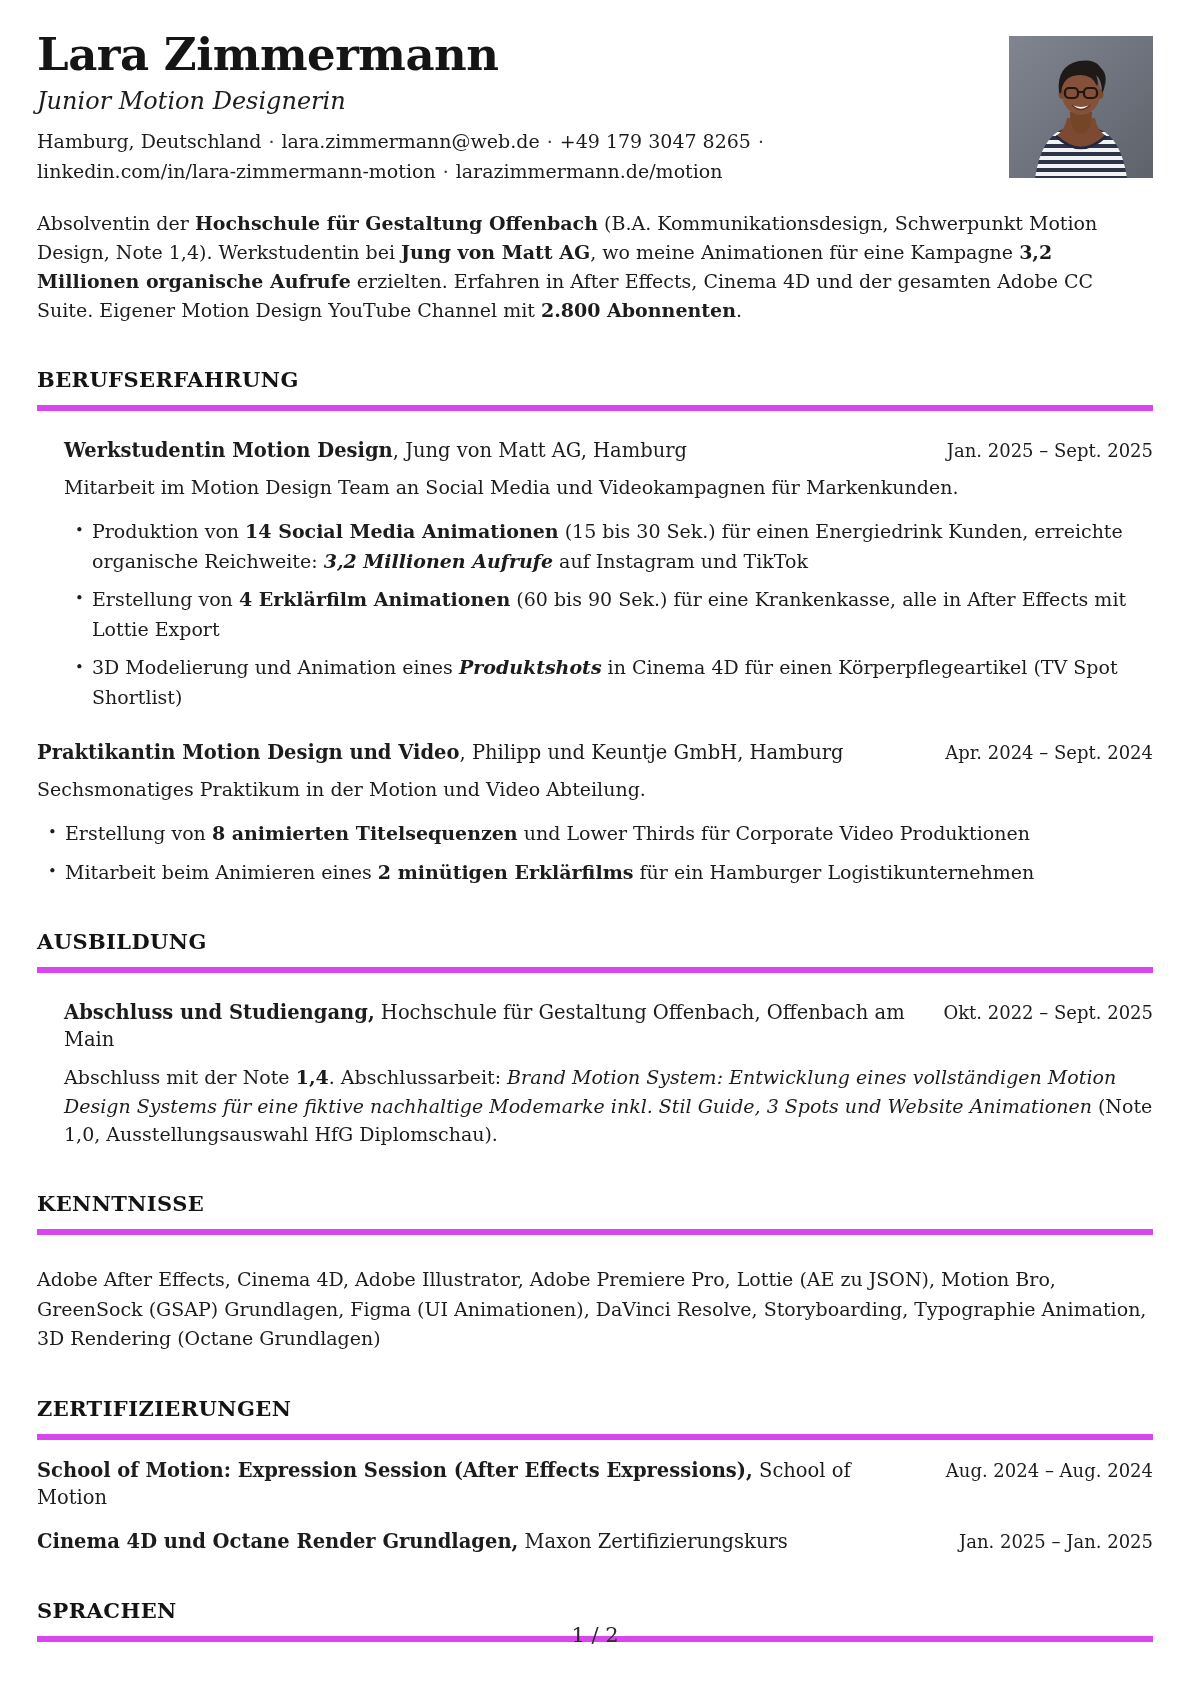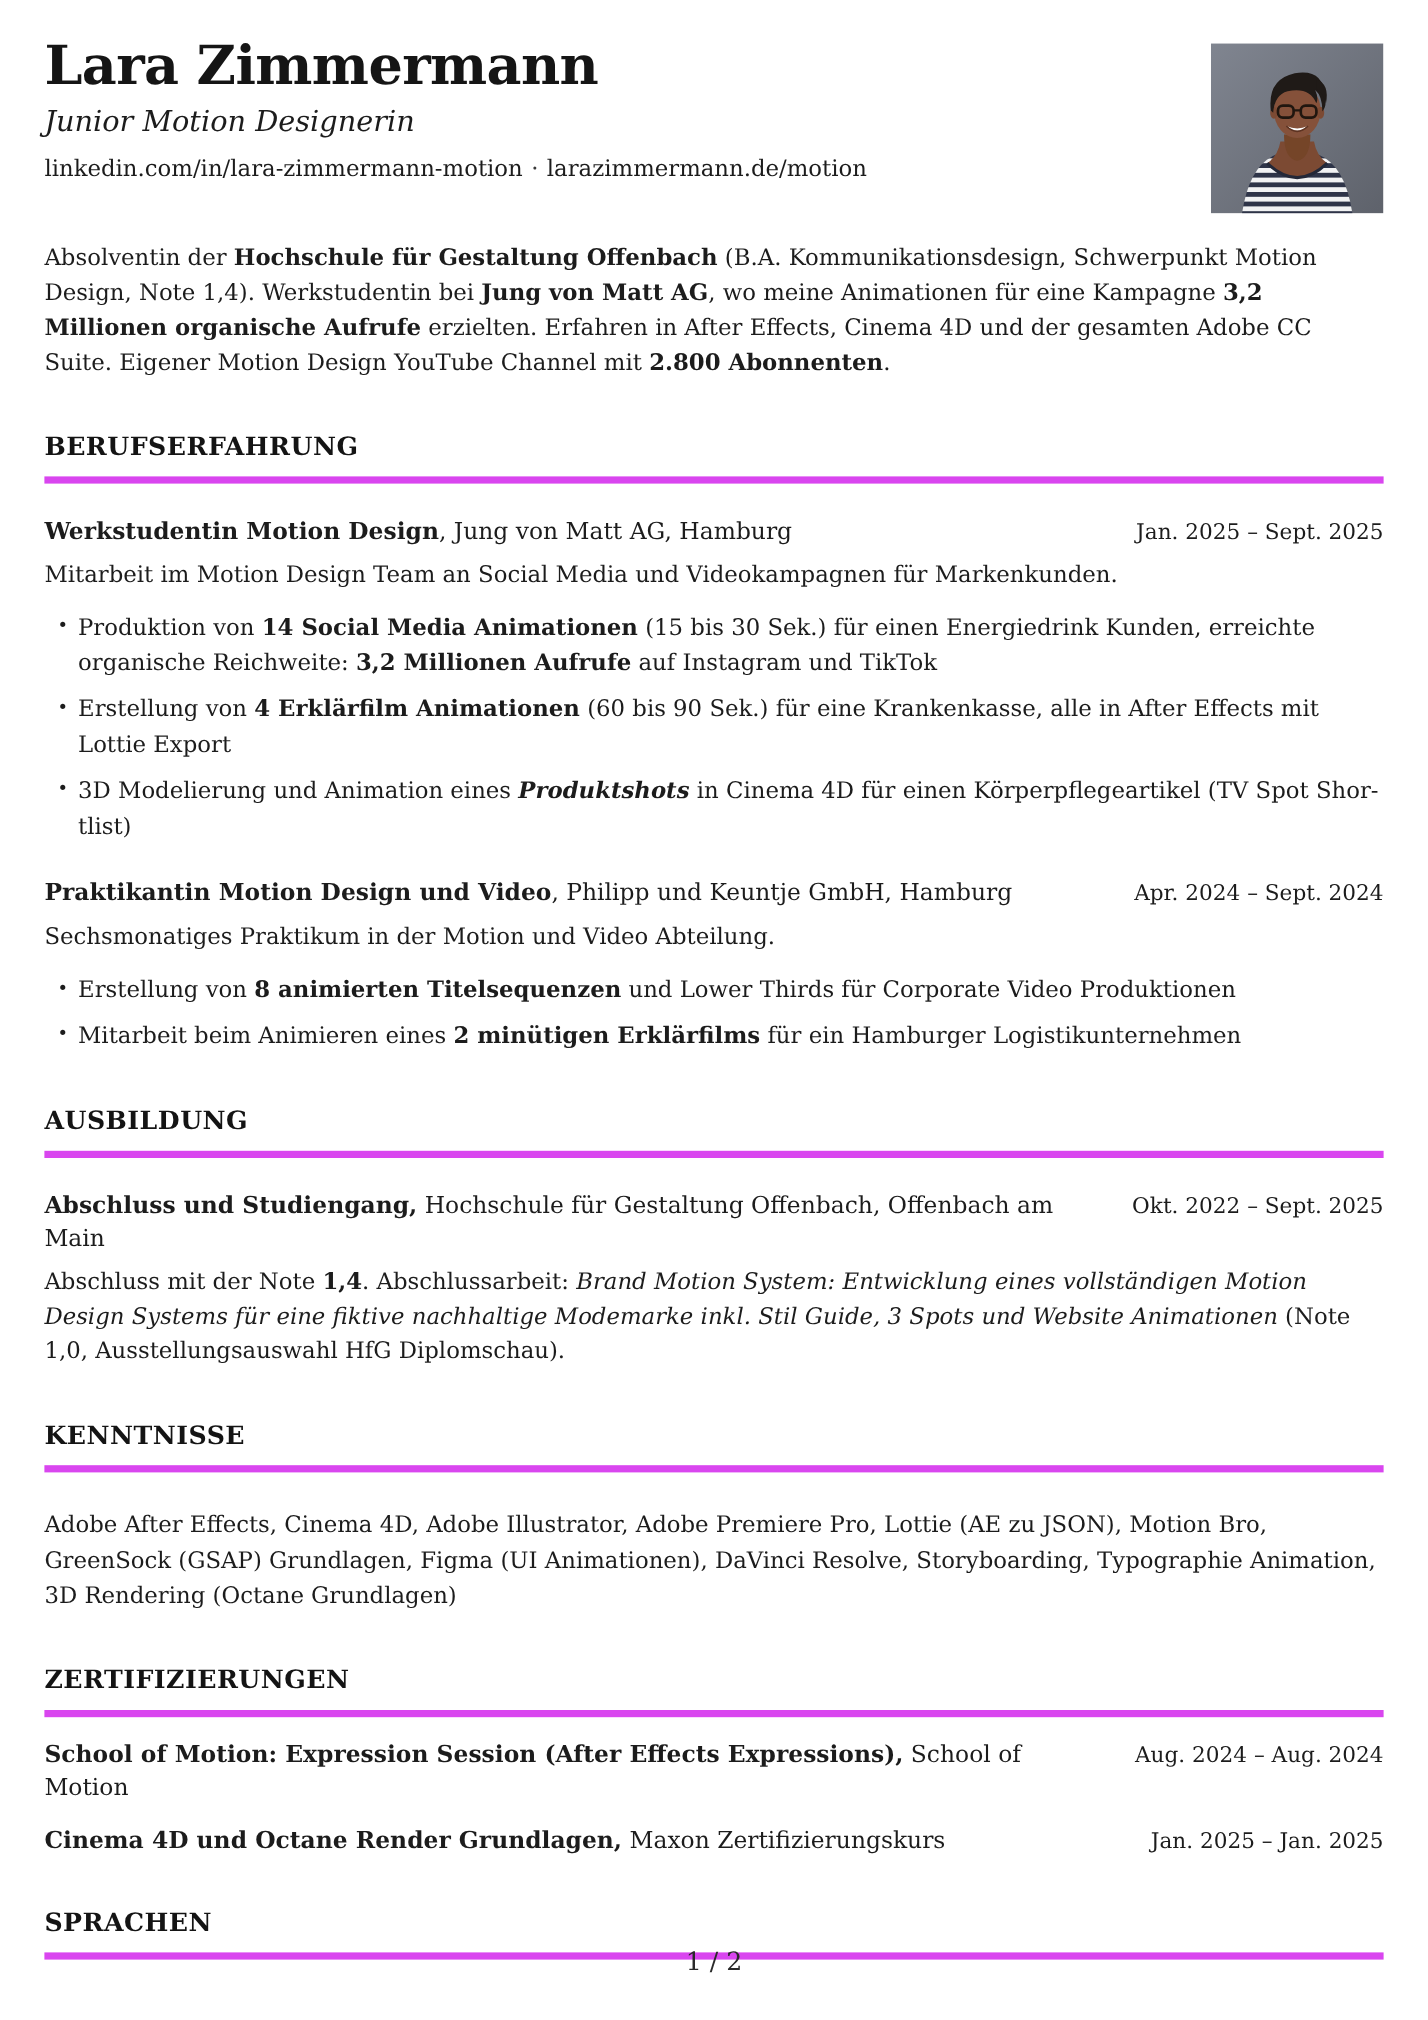--- a/index.html
+++ b/index.html
@@ -39,21 +39,21 @@
   .rich b, .tb { font-weight:bold; }
   
   .section-heading {
     font-size:21px; font-weight:bold; letter-spacing:0.4px;
     margin-top:42px; padding-bottom:13px;
     border-bottom:6px solid #d946ef;
     color:#141414;
   }
   .section-body { margin-top:26px; }
   .entry { margin-top:26px; }
-  .entry:first-child { margin-top:0; }
+  .entry:first-child { margin-top:0;margin-left:27px; }
   .entry-head { display:flex; justify-content:space-between; align-items:baseline; }
   .entry-title { font-size:19.5px; line-height:1.4; }
   .entry-date {
     font-size:18px; white-space:nowrap;
     margin-left:24px; flex:0 0 auto;
   }
   .entry-summary { font-size:19px; line-height:1.52; margin-top:9px; hyphens:manual; }
   ul.bullets { list-style:none; margin-top:15px; padding-left:28px; }
   ul.bullets li {
     position:relative; font-size:19px; line-height:1.56;
@@ -76,20 +76,23 @@
 </head>
 <body>
 
 <div class="page">
 
   <div class="header">
     <div class="head-left">
       <h1 class="name">Lara Zimmermann</h1>
       <div class="subtitle">Junior Motion Designerin</div>
       <div class="contact">
+        <div>
+          <span>Hamburg, Deutschland</span><span class="sep">·</span><span>lara.zimmermann@web.de</span><span class="sep">·</span><span>+49 179 3047 8265</span><span class="sep">·</span>
+        </div>
         <div>
           <span>linkedin.com/in/lara-zimmermann-motion</span><span class="sep">·</span><span>larazimmermann.de/motion</span>
         </div>
       </div>
     </div>
     <div class="photo">
       <svg viewBox="0 0 144 142" xmlns="http://www.w3.org/2000/svg" aria-hidden="true">
         <defs>
           <linearGradient id="bg" x1="0" y1="0" x2="1" y2="1">
             <stop offset="0" stop-color="#808590"></stop>
@@ -133,21 +136,21 @@
   <section>
     <h2 class="section-heading">BERUFSERFAHRUNG</h2>
     <div class="section-body">
       <div class="entry">
         <div class="entry-head">
           <div class="entry-title"><span class="tb">Werkstudentin Motion Design</span><span>, Jung von Matt AG, Hamburg</span></div>
           <div class="entry-date">Jan. 2025 – Sept. 2025</div>
         </div>
         <p class="entry-summary">Mitarbeit im Motion Design Team an Social Media und Videokampagnen für Markenkunden.</p>
         <ul class="bullets">
-          <li class="rich"><span>Produktion von </span><span style="font-weight: bold;">14 Social Media Animationen</span><span> (15 bis 30 Sek.) für einen Energiedrink Kunden, erreichte organi­sche Reichweite: </span><span style="font-weight: bold;">3,2 Millionen Aufrufe</span><span> auf Instagram und TikTok</span></li>
+          <li class="rich"><span>Produktion von </span><span style="font-weight: bold;">14 Social Media Animationen</span><span> (15 bis 30 Sek.) für einen Energiedrink Kunden, erreichte organi­sche Reichweite: </span><span style="font-weight: bold; font-style: italic;">3,2 Millionen Aufrufe</span><span> auf Instagram und TikTok</span></li>
           <li class="rich"><span>Erstellung von </span><span style="font-weight: bold;">4 Erklärfilm Animationen</span><span> (60 bis 90 Sek.) für eine Krankenkasse, alle in After Effects mit Lottie Export</span></li>
           <li class="rich"><span>3D Modelierung und Animation eines </span><span style="font-weight: bold; font-style: italic;">Produktshots</span><span> in Cinema 4D für einen Körperpflegeartikel (TV Spot Shor­tlist)</span></li>
         </ul>
       </div>
       <div class="entry">
         <div class="entry-head">
           <div class="entry-title"><span class="tb">Praktikantin Motion Design und Video</span><span>, Philipp und Keuntje GmbH, Hamburg</span></div>
           <div class="entry-date">Apr. 2024 – Sept. 2024</div>
         </div>
         <p class="entry-summary">Sechsmonatiges Praktikum in der Motion und Video Abteilung.</p>

